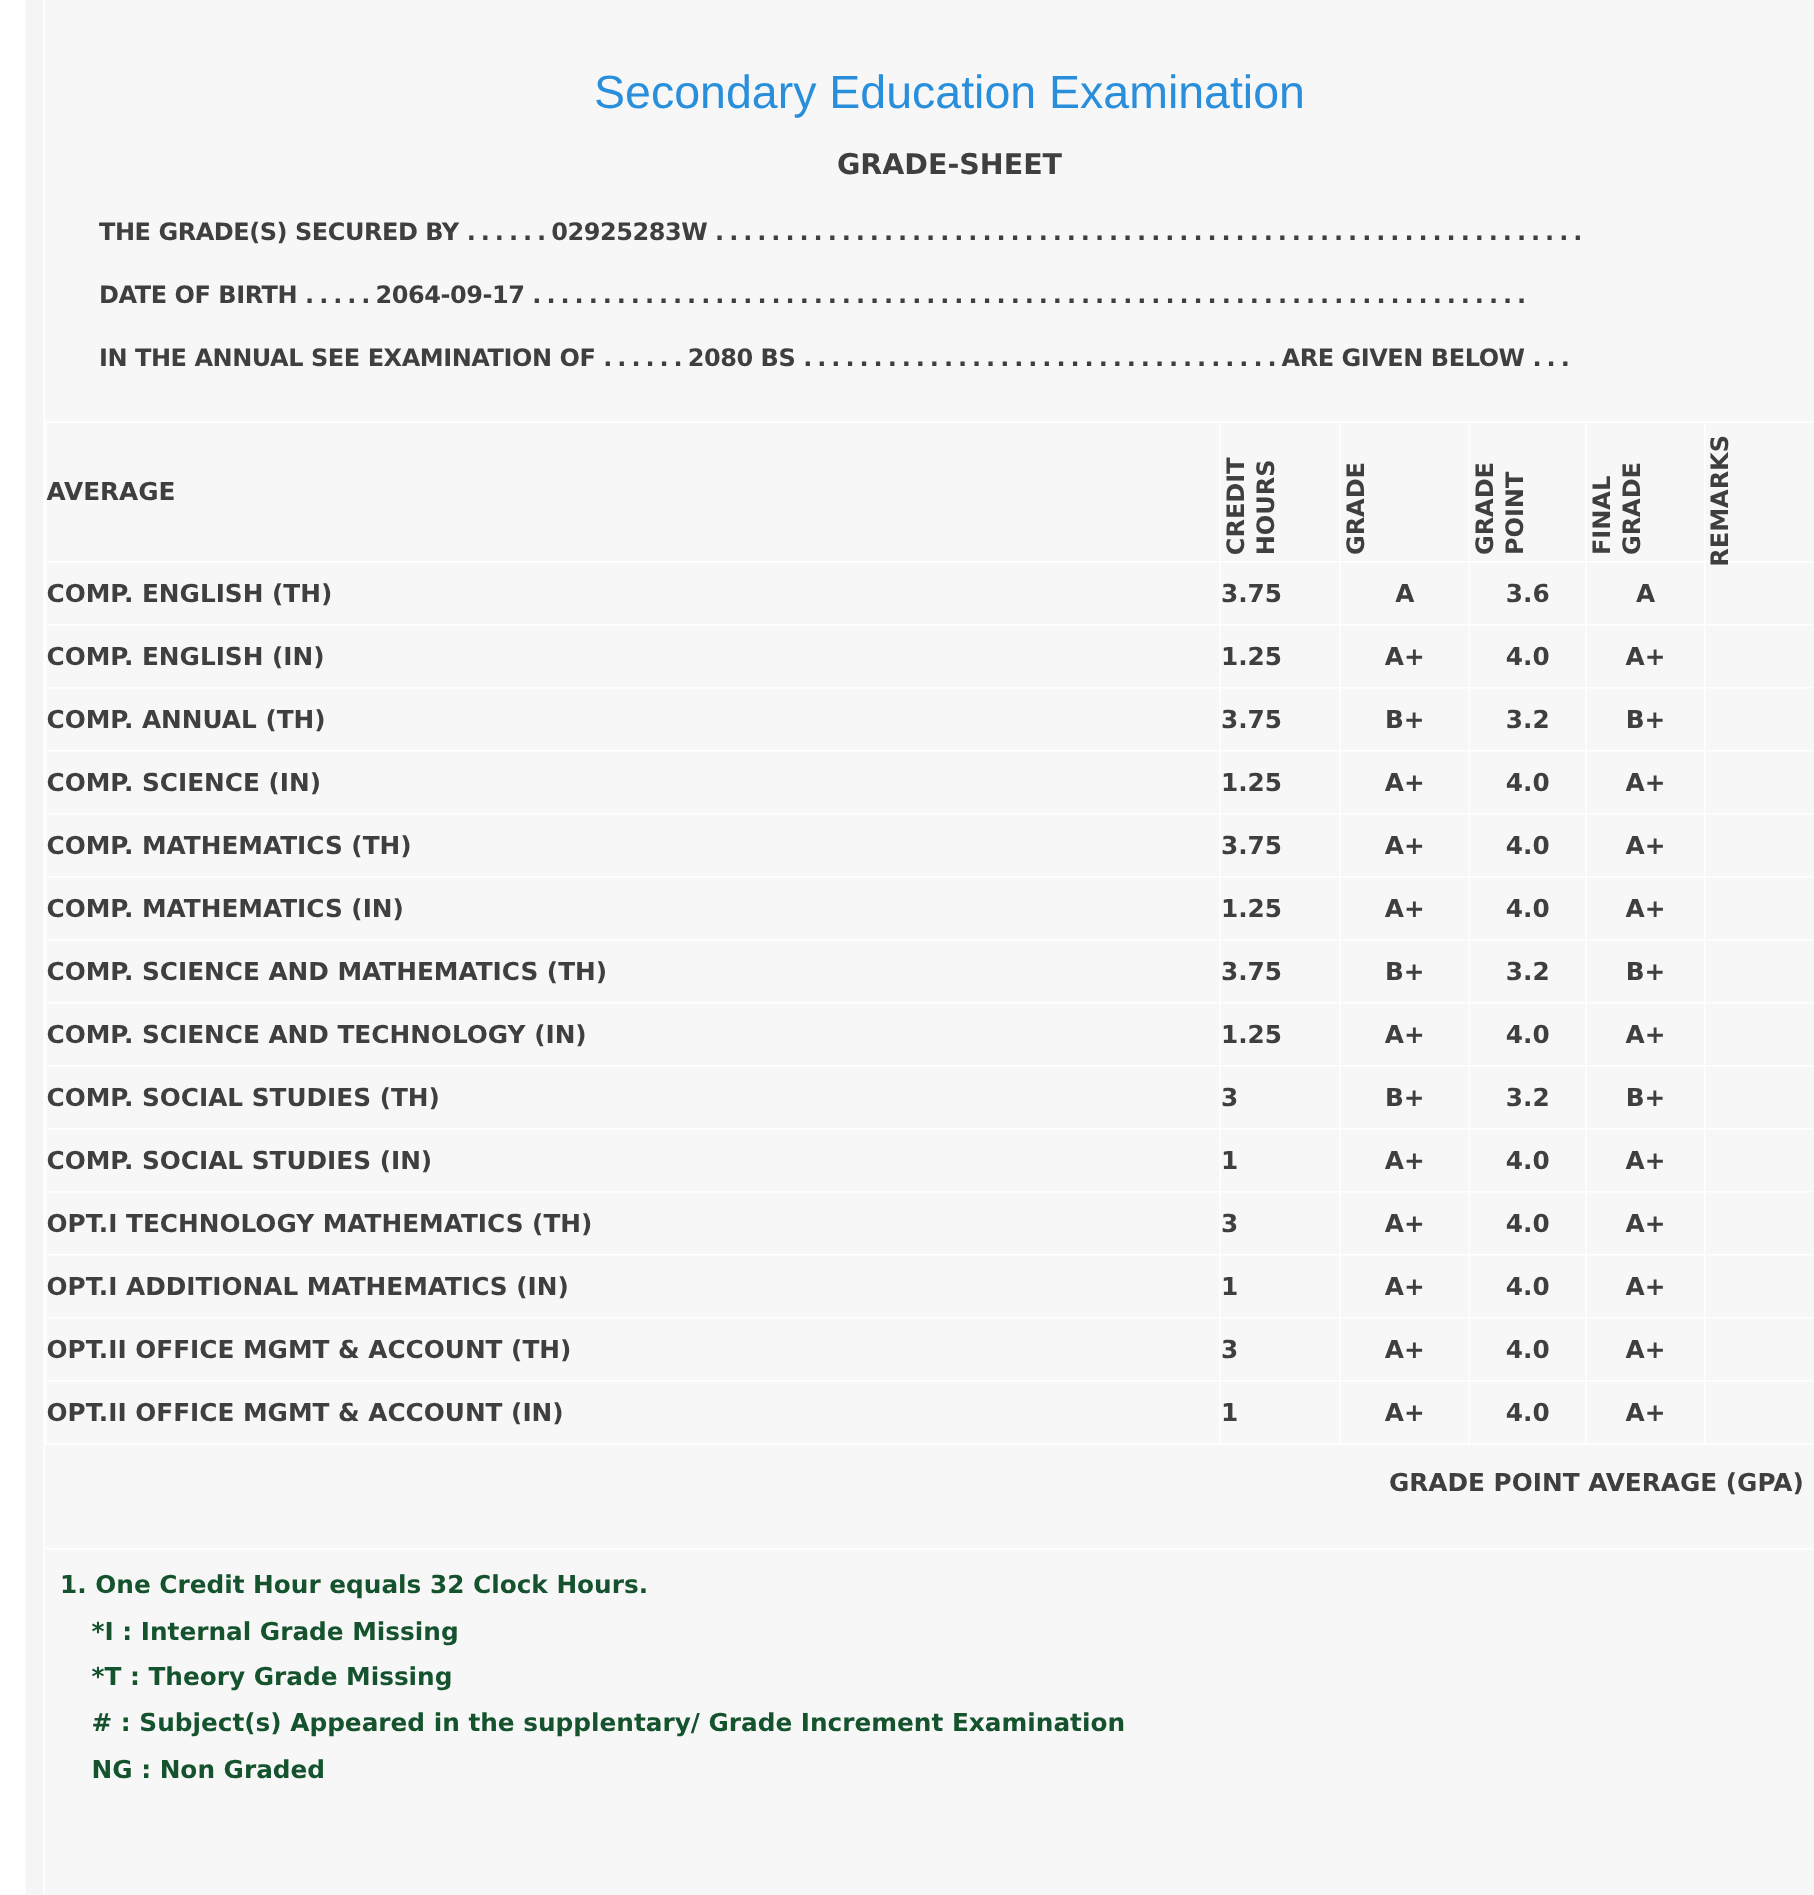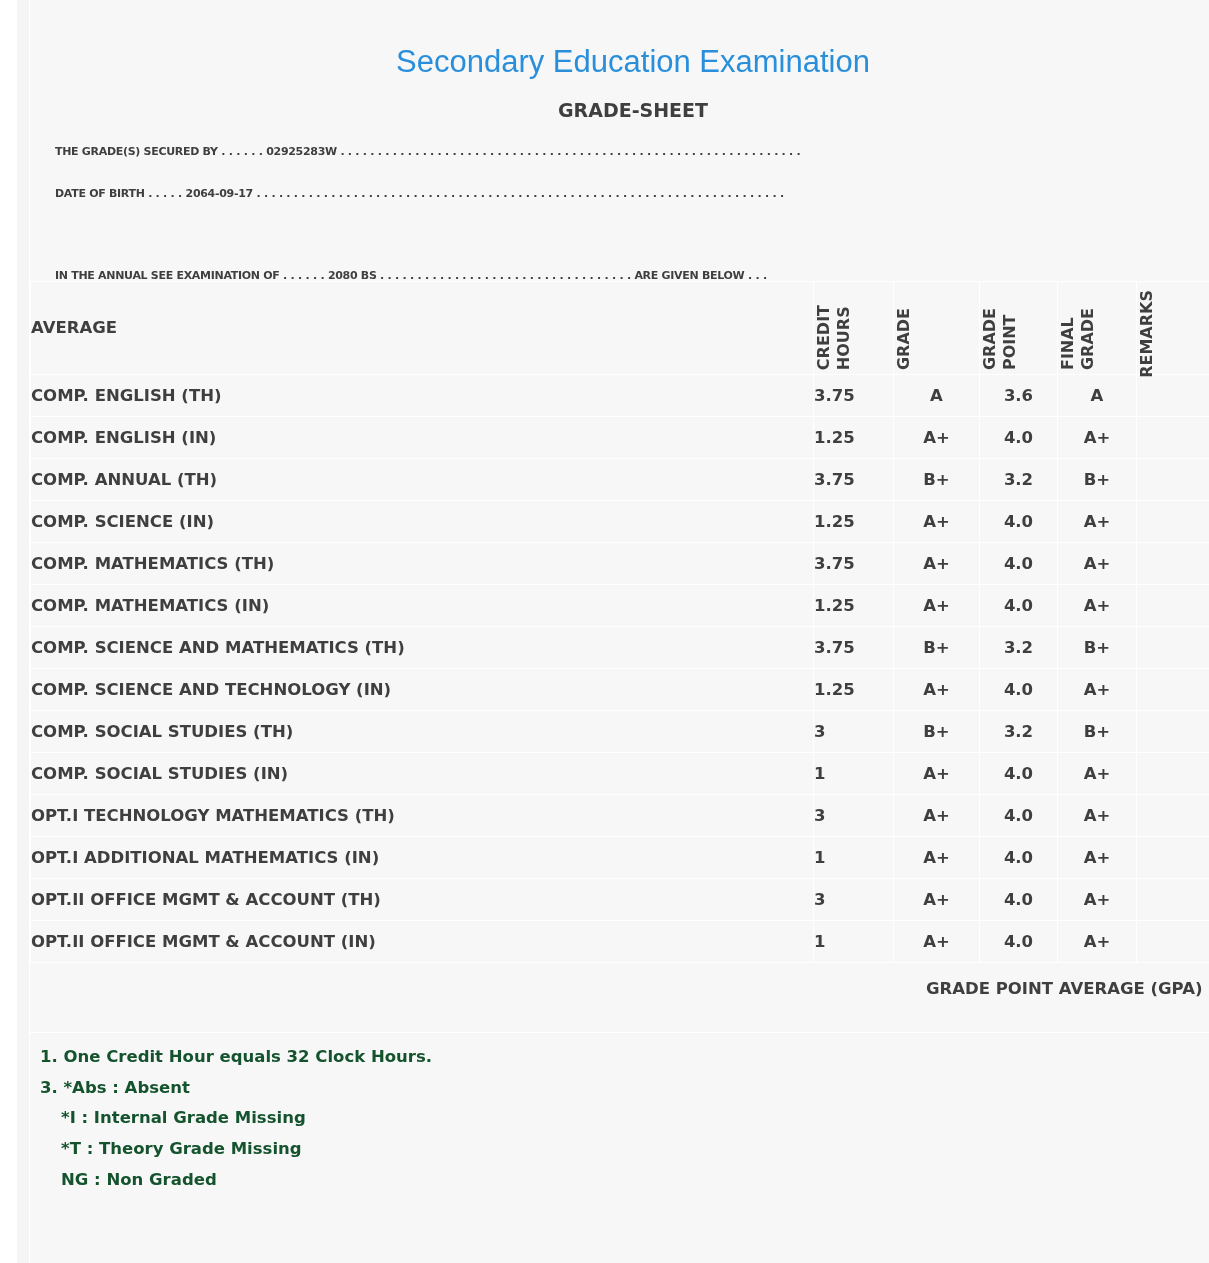--- a/index.html
+++ b/index.html
@@ -24,21 +24,21 @@
     text-align: center;
     font-family: "Liberation Sans", sans-serif;
     font-size: 31px; color: #2a8fdb;
   }
   .subtitle {
     position: absolute; left: 0; width: 1206px; top: 99px;
     text-align: center; font-size: 19px; font-weight: bold; color: #3f3f3f;
     letter-spacing: 0px;
   }
   .info-line {
-    position: absolute; left: 55px; font-size: 11px; font-weight: bold;
+    position: absolute; left: 66px; font-size: 16px; font-weight: bold;
     white-space: nowrap; color: #3f3f3f; letter-spacing: -0.3px;
   }
   .info-line .dots { letter-spacing: 3.3px; font-weight: bold; }
   table.grades {
     position: absolute; left: 30px; top: 281px;
     border-collapse: collapse;
     width: 1200px;
     table-layout: fixed;
   }
   table.grades td, table.grades th {
@@ -93,21 +93,21 @@
 <div class="info-line" style="top:145px;">
   <span>THE GRADE(S) SECURED BY</span>
   <span class="dots">......</span><span>02925283W</span>
   <span class="dots">..............................................................</span>
 </div>
 <div class="info-line" style="top:187px;">
   <span>DATE OF BIRTH</span>
   <span class="dots">.....</span><span>2064-09-17</span>
   <span class="dots">.......................................................................</span>
 </div>
-<div class="info-line" style="top:229px;margin-top:40px;">
+<div class="info-line" style="top:229px;">
   <span>IN THE ANNUAL SEE EXAMINATION OF</span>
   <span class="dots">......</span><span>2080 BS</span>
   <span class="dots">..................................</span><span>ARE GIVEN BELOW</span>
   <span class="dots">...</span>
 </div>
 
 <table class="grades">
   <colgroup>
     <col class="col-subj">
       <col class="col-ch">
@@ -254,17 +254,17 @@
 
 <div class="gpa-row">
   <div class="gpa-text">
     <span>GRADE POINT AVERAGE (GPA) :</span>
     
   </div>
 </div>
 
 <div class="notes" id="notes">
     <div class="note">1. One Credit Hour equals 32 Clock Hours.</div>
-    <div class="note">3. *Abs : Absent</div>
     <div class="note indent">*I : Internal Grade Missing</div>
     <div class="note indent">*T : Theory Grade Missing</div>
+    <div class="note indent"># : Subject(s) Appeared in the supplentary/ Grade Increment Examination</div>
     <div class="note indent">NG : Non Graded</div>
   </div>
 
 </body></html>

